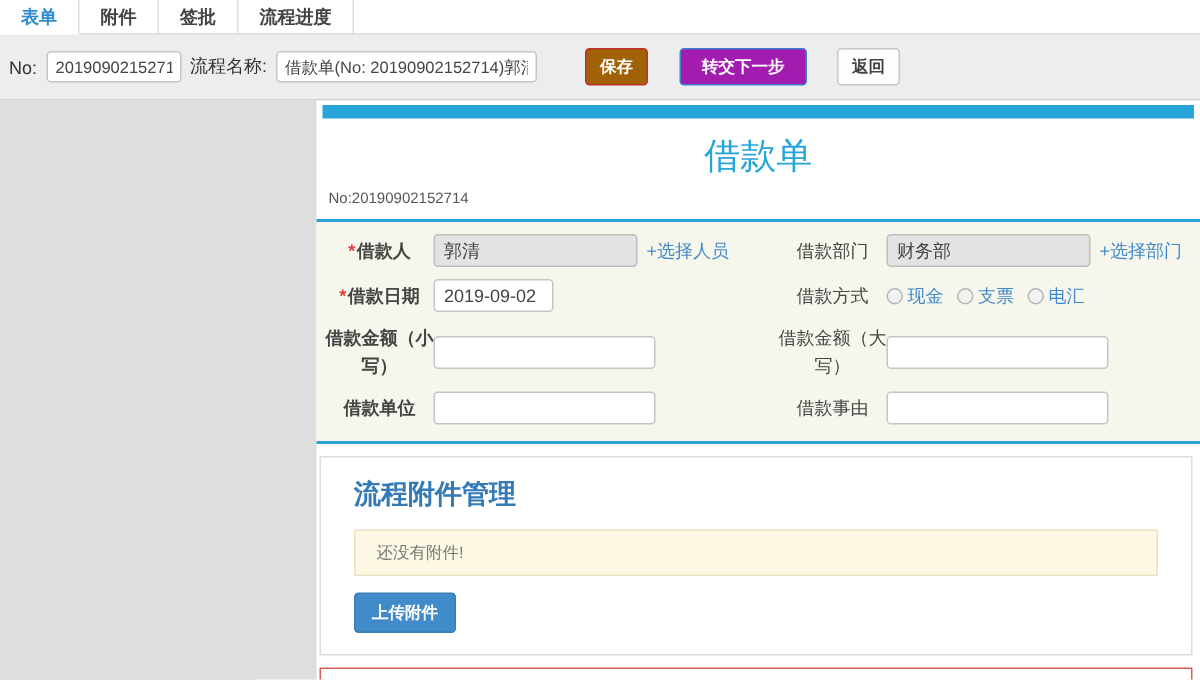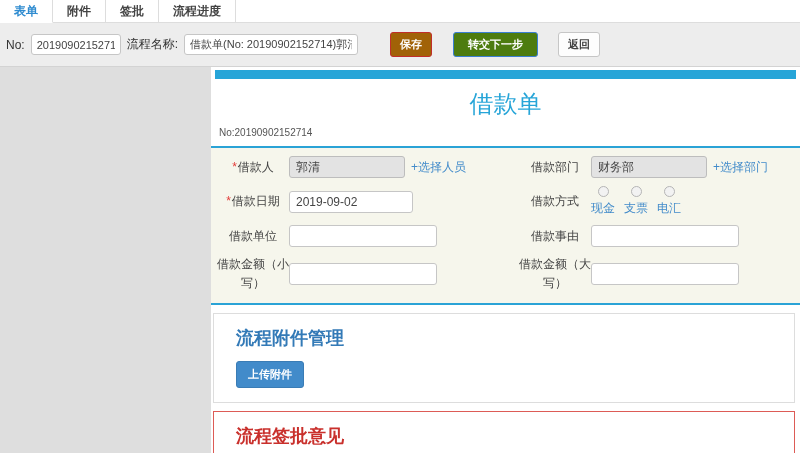--- a/index.html
+++ b/index.html
@@ -27,53 +27,53 @@
   .toolbar label { color:#333; white-space:nowrap; }
   .tb-input {
     height:21px; border:1px solid #c6c6c6; border-radius:3px; background:#fff;
     font-size:11px; color:#444; padding:0 5px; font-family:inherit;
   }
   .no-input { width:90px; }
   .name-input { width:174px; }
   .btn { border-radius:3px; font-size:11px; font-weight:bold; padding:4px 9px;
          cursor:pointer; white-space:nowrap; border:1px solid transparent; }
   .btn-save   { background:#a16207; border-color:#c12e2a; color:#fff; margin-left:26px; }
-  .btn-next   { background:#4d7c0f; border-color:#3b7fd2; color:#fff; margin-left:15px; padding:4px 14px; }
+  .btn-next   { background:#a21caf; border-color:#3b7fd2; color:#fff; margin-left:15px; padding:4px 14px; }
   .btn-back   { background:#fdfdfd; border-color:#c6c6c6; color:#444; margin-left:14px; }
 
   
   .main { height:400px; }
   .panel {
     margin-left:211px; background:#fff; height:500px; padding-top:3px;
   }
   .blue-bar { height:9px; background:#27a5d8; margin:0 4px; }
   .form-title { text-align:center; font-size:24px; color:#27a5d8; margin:9px 0 7px; }
   .meta { position:relative; height:17px; font-size:10px; color:#555; padding-left:8px; }
   .meta .fill-date { position:absolute; left:430px; top:0; white-space:nowrap; }
 
   
   .form-area {
     background:#f6f6ec; border-top:2px solid #2aa3d6; border-bottom:2px solid #2aa3d6;
     padding:4px 0 7px; margin-top:2px;
   }
   .frow { display:flex; align-items:center; padding:4px 0; }
-  .flabel { width:72px; margin-left:6px; text-align:center; color:#444; line-height:1.55; flex-shrink:0; }
+  .flabel { width:72px; margin-left:6px; text-align:center; color:#444; line-height:1.55; flex-shrink:0;font-weight:bold; }
   .req { color:#e23c39; margin-right:1px; }
   .fcell { width:230px; display:flex; align-items:center; flex-shrink:0; }
   .flabel2 { width:72px; text-align:center; color:#444; line-height:1.55; flex-shrink:0; }
   .fcell2 { flex:1; display:flex; align-items:center; }
   .f-input {
     height:22px; border:1px solid #c6c6c6; border-radius:3px; background:#fff;
     font-size:12px; color:#444; padding:0 6px; font-family:inherit;
   }
   .f-input.ro { background:#e3e3e3; border-color:#bdbdbd; }
-  .w-136{width:116px;} .w-100{width:124px;} .w-148{width:148px;}
+  .w-136{width:136px;} .w-100{width:80px;} .w-148{width:148px;}
   .pick-link { color:#428bca; margin-left:6px; text-decoration:none; white-space:nowrap; cursor:pointer; }
   .radio-group { display:flex; align-items:center; gap:9px; }
-  .radio-item { display:flex; align-items:center; gap:3px; cursor:pointer;flex-direction:column; }
+  .radio-item { display:flex; align-items:center; gap:3px; cursor:pointer; }
   .radio-circle {
     width:11px; height:11px; border-radius:50%; background:#f2f2f2;
     border:1px solid #b5b5b5; display:inline-block;
   }
   .radio-label { color:#428bca; }
 
   
   .section-box { margin:8px 5px 0 2px; background:#fff; padding:12px 0 14px; }
   .attach-box { border:1px solid #ddd; }
   .comment-box { border:1px solid #dd5b56; height:300px; }
@@ -153,44 +153,45 @@
             </span>
             <span class="radio-item">
               <span class="radio-circle"></span>
               <span class="radio-label">电汇</span>
             </span>
           </div>
         </div>
       </div>
 
       <div class="frow">
+        <div class="flabel">借款金额（小写）</div>
+        <div class="fcell">
+          <input class="f-input w-148" style="">
+        </div>
+        <div class="flabel2">借款金额（大写）</div>
+        <div class="fcell2">
+          <input class="f-input w-148" style="">
+        </div>
+      </div>
+
+      <div class="frow">
         <div class="flabel">借款单位</div>
         <div class="fcell">
           <input class="f-input w-148" style="">
         </div>
         <div class="flabel2">借款事由</div>
         <div class="fcell2">
           <input class="f-input w-148" style="">
         </div>
       </div>
-
-      <div class="frow">
-        <div class="flabel">借款金额（小写）</div>
-        <div class="fcell">
-          <input class="f-input w-148" style="">
-        </div>
-        <div class="flabel2">借款金额（大写）</div>
-        <div class="fcell2">
-          <input class="f-input w-148" style="">
-        </div>
-      </div>
     </div>
 
     <div class="section-box attach-box">
       <div class="sec-heading blue">流程附件管理</div>
+      <div class="alert-empty">还没有附件!</div>
       <button class="btn-upload">上传附件</button>
     </div>
 
     <div class="section-box comment-box">
       <div class="sec-heading red">流程签批意见</div>
 
     </div>
 
   </div>
 </div>

